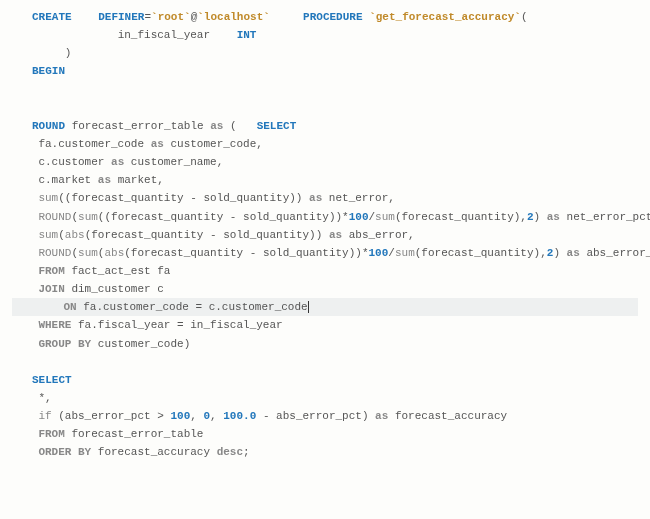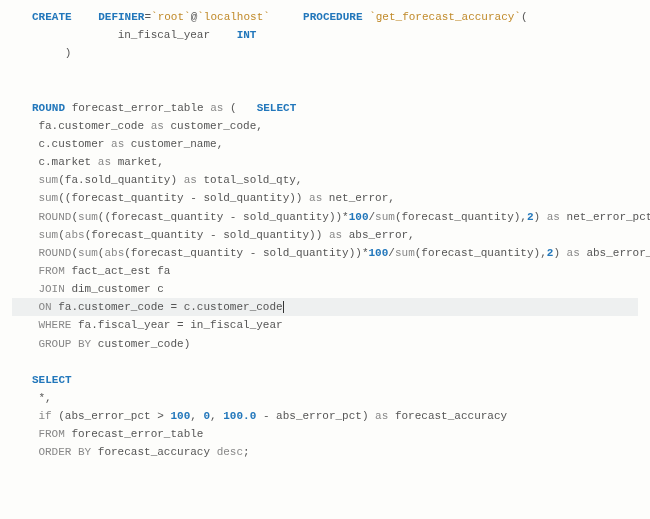--- a/index.html
+++ b/index.html
@@ -7,55 +7,55 @@
     padding: 8px 12px;
     font-family: Consolas, 'Courier New', monospace;
     font-size: 11px;
     line-height: 1.65;
     background: #fdfdfb;
     color: #555;
     width: 650px;
     box-sizing: border-box;
   }
   .line { white-space: pre; }
-  .hl { background: #eef0f0; }
+  .hl { background: #eef0f0; padding-left: 25px; }
   .kw  { color: #2277bb; font-weight: bold; padding-left: 20px; }   
-  .kw2 { color: #888888; font-weight: normal; text-align: center; }   
+  .kw2 { color: #888888; font-weight: bold; text-align: center; }   
   .fn  { color: #888888; }                      
   .id  { color: #555555; margin-top: 12px; }                      
-  .bt  { color: #c08a2a; }
+  .bt  { color: #c08a2a; font-weight: bold; }
   .num { color: #2277bb; font-weight: bold; }
   .op  { color: #555555; }
   .pun { color: #555555; }
   .caret { border-right: 1px solid #333; }
 </style>
 </head>
 <body>
 
 <div>
 
 <div class="line"><span class="kw">CREATE</span> <span class="kw">DEFINER</span><span class="op">=</span><span class="bt">`root`</span><span class="op">@</span><span class="bt">`localhost`</span><span>  </span><span class="kw">PROCEDURE</span><span> </span><span class="bt">`get_forecast_accuracy`</span><span class="pun">(</span></div>
 
 <div class="line"><span>                </span><span class="id">in_fiscal_year </span><span class="kw">INT</span></div>
 
 <div class="line"><span>        </span><span class="pun">)</span></div>
 
+<div class="line"><span class="kw">BEGIN</span></div>
 
 <div class="line">&nbsp;</div>
 <div class="line">&nbsp;</div>
 
 <div class="line"><span class="kw">ROUND</span><span> </span><span class="id">forecast_error_table </span><span class="kw2">as</span><span class="pun"> (</span><span class="kw">SELECT</span></div>
 
 <div class="line"><span>    </span><span class="id">fa.customer_code </span><span class="kw2">as</span><span class="id"> customer_code,</span></div>
 
 <div class="line"><span>    </span><span class="id">c.customer </span><span class="kw2">as</span><span class="id"> customer_name,</span></div>
 
 <div class="line"><span>    </span><span class="id">c.market </span><span class="kw2">as</span><span class="id"> market,</span></div>
 
-<div class="line"><span>    </span><span class="fn">sum</span><span class="id">(fa.sold_quantity) </span><span class="kw2">as</span><span class="id"> total_sold_qty,</span></div>
 
 
 <div class="line"><span>    </span><span class="fn">sum</span><span class="id">((forecast_quantity - sold_quantity)) </span><span class="kw2">as</span><span class="id"> net_error,</span></div>
 
 <div class="line"><span>    </span><span class="fn">ROUND</span><span class="pun">(</span><span class="fn">sum</span><span class="id">((forecast_quantity - sold_quantity))*</span><span class="num">100</span><span class="op">/</span><span class="fn">sum</span><span class="id">(forecast_quantity),</span><span class="num">2</span><span class="pun">) </span><span class="kw2">as</span><span class="id"> net_error_pct,</span></div>
 
 <div class="line"><span>    </span><span class="fn">sum</span><span class="pun">(</span><span class="fn">abs</span><span class="id">(forecast_quantity - sold_quantity)) </span><span class="kw2">as</span><span class="id"> abs_error,</span></div>
 
 <div class="line"><span>    </span><span class="fn">ROUND</span><span class="pun">(</span><span class="fn">sum</span><span class="pun">(</span><span class="fn">abs</span><span class="id">(forecast_quantity - sold_quantity))*</span><span class="num">100</span><span class="op">/</span><span class="fn">sum</span><span class="id">(forecast_quantity),</span><span class="num">2</span><span class="pun">) </span><span class="kw2">as</span><span class="id"> abs_error_pct</span></div>
 

